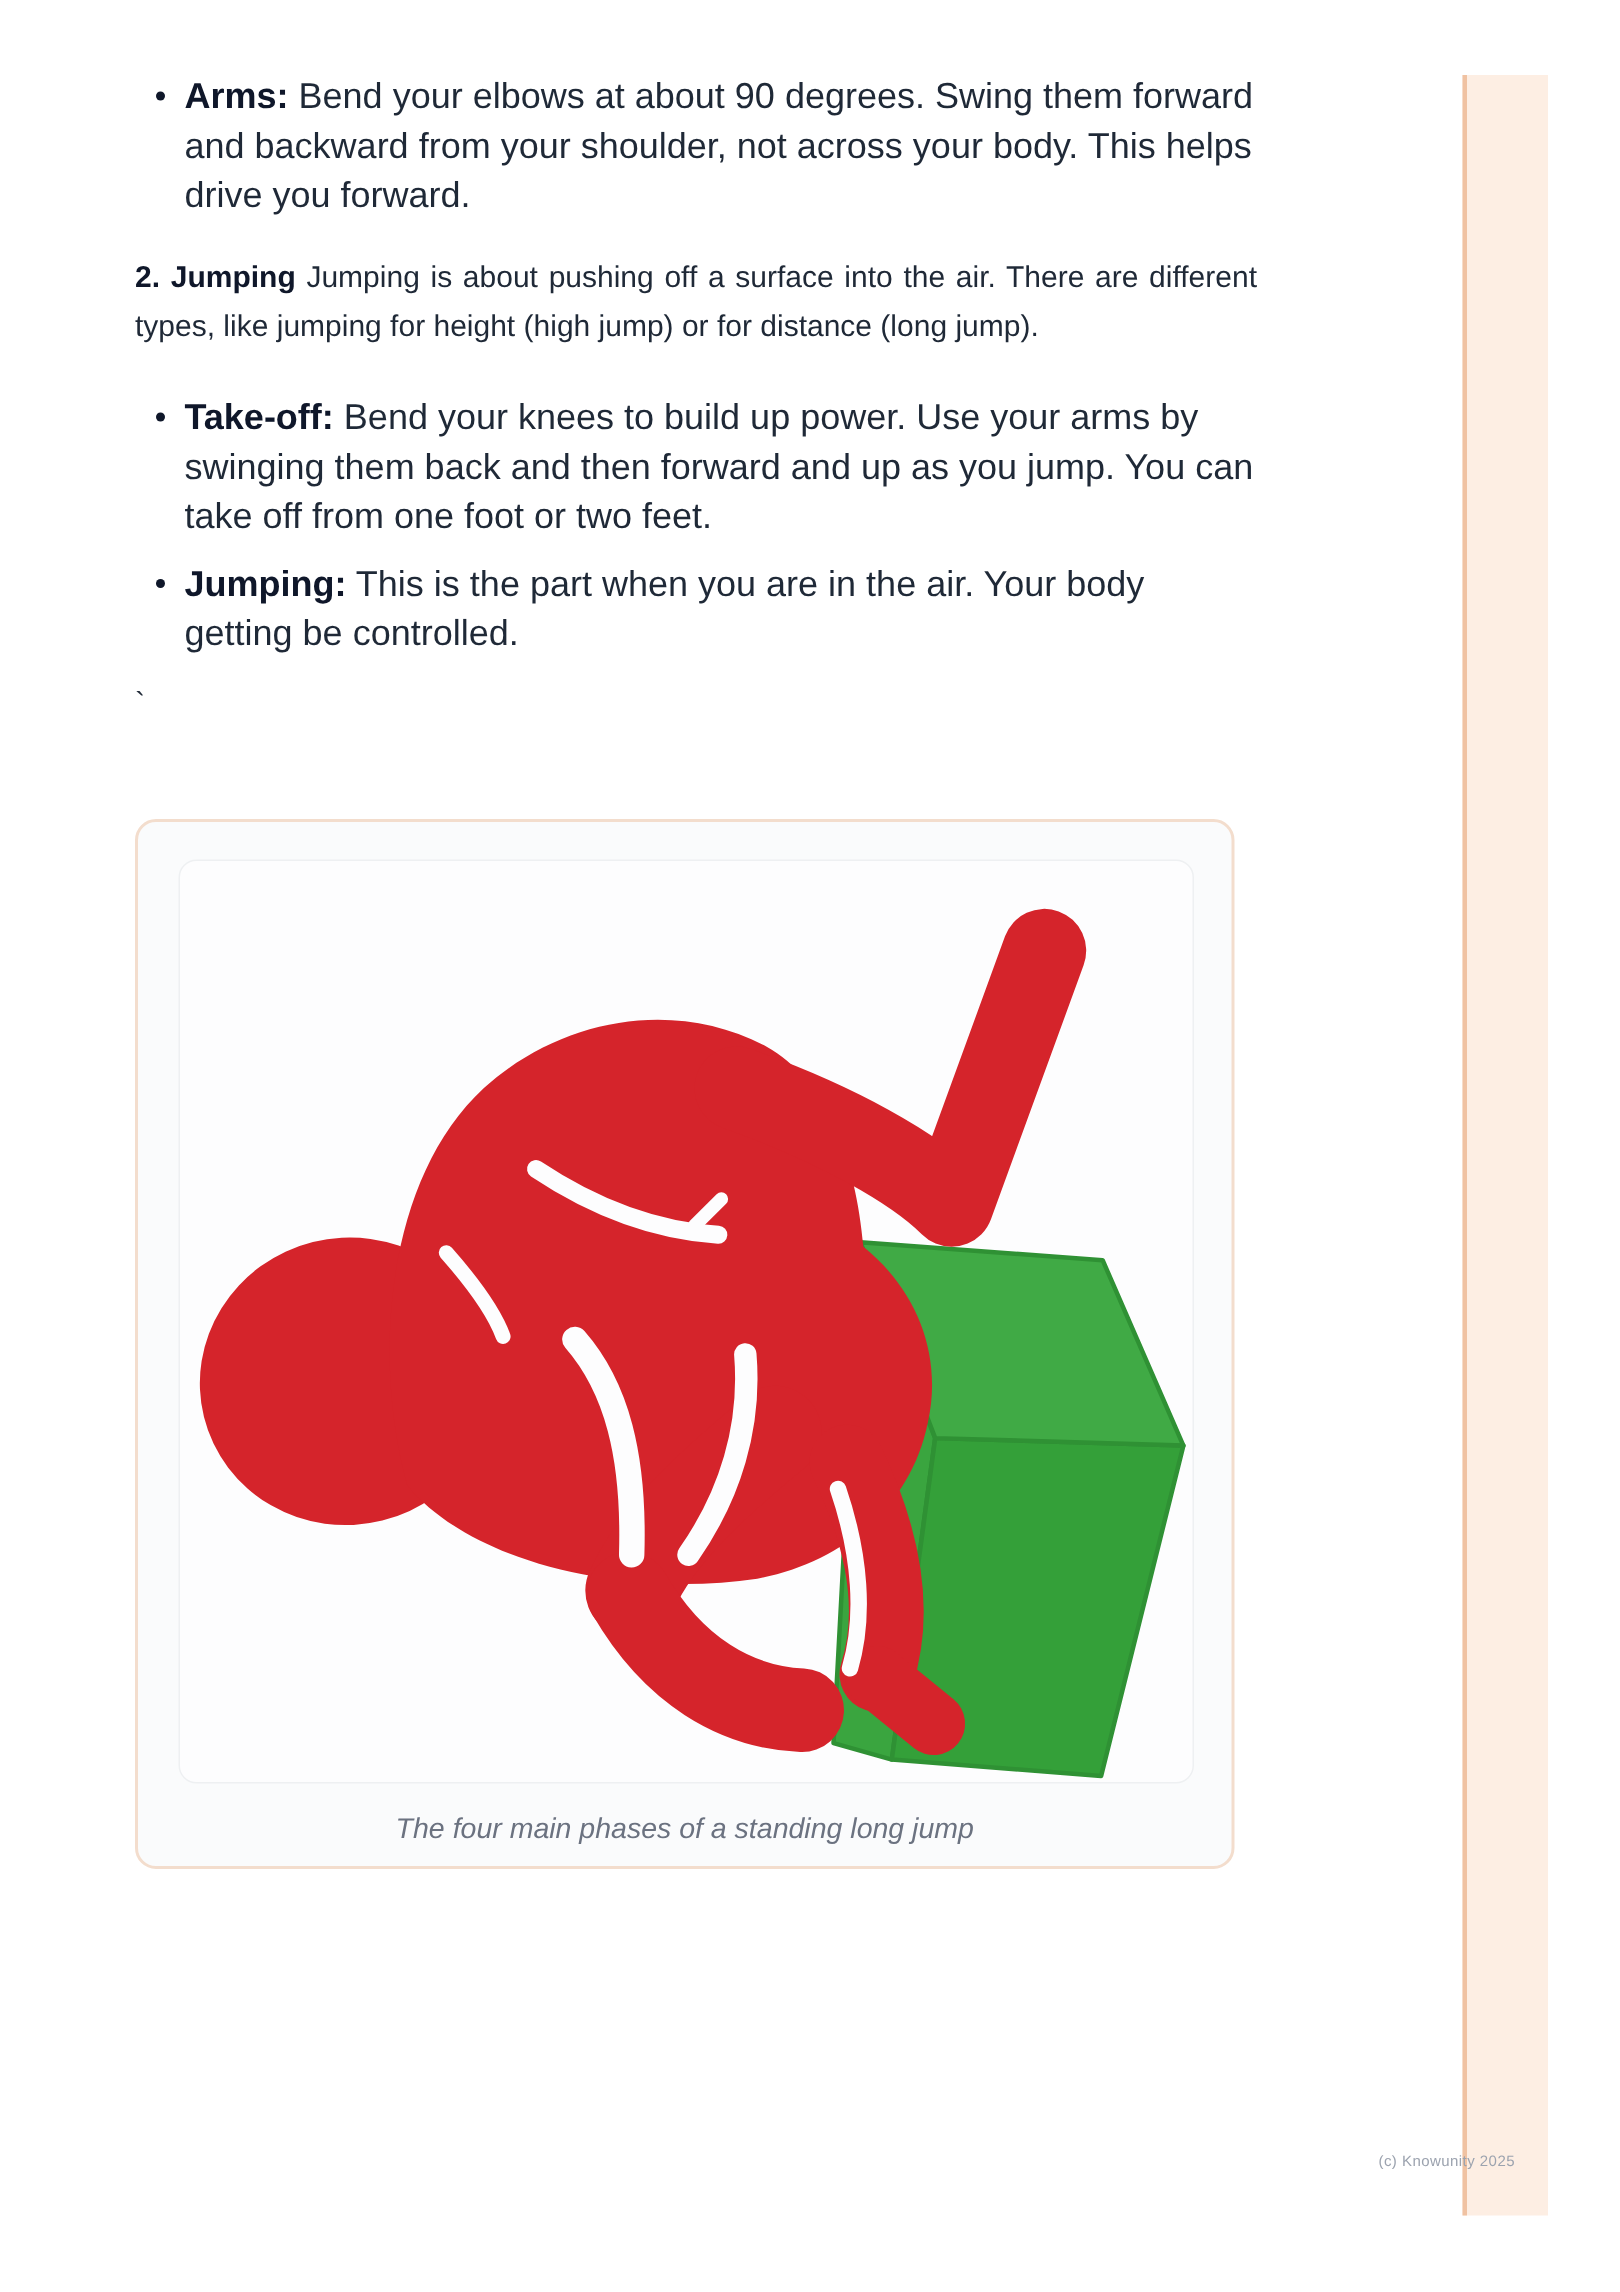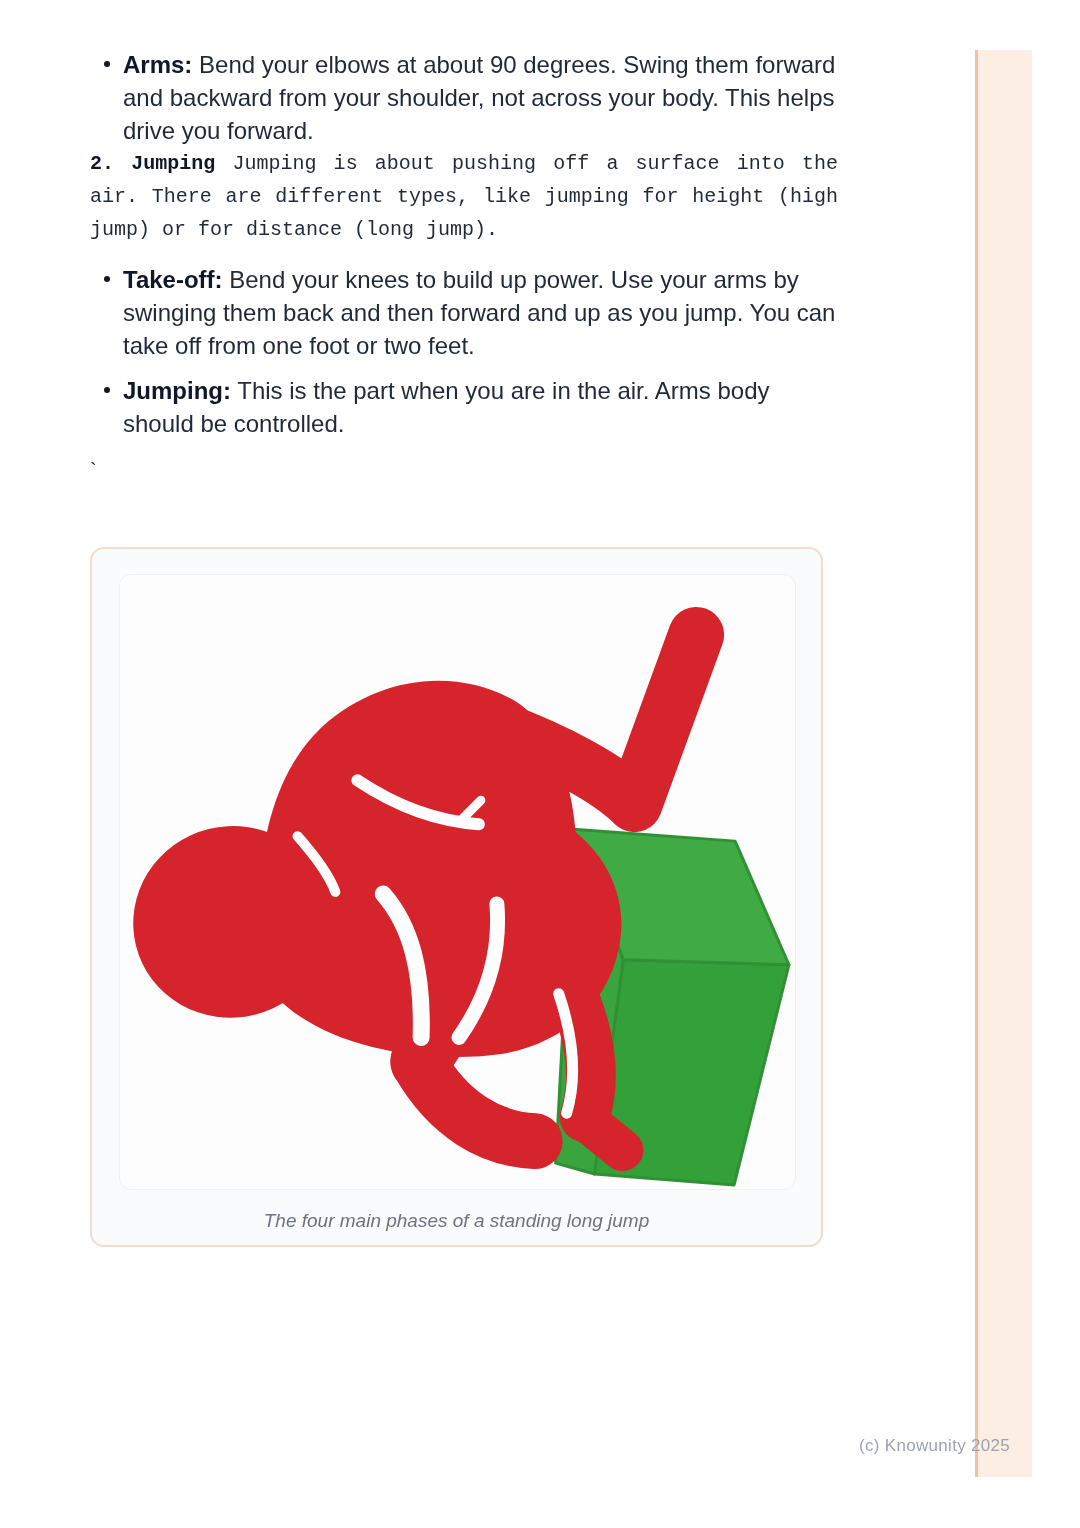--- a/index.html
+++ b/index.html
@@ -28,27 +28,27 @@
   .bullet-list li + li { margin-top: 12px; }
   .bullet-list li .dot {
     position: absolute;
     left: 14px; top: 13px;
     width: 6px; height: 6px;
     border-radius: 50%;
     background: var(--text-bold);
   }
   b.lbl { color: var(--text-bold); font-weight: bold; }
   .para {
+    margin-top: 22px;
     font-size: 20px;
     line-height: 33px;
     text-align: justify;
     color: var(--text);
-    font-family: Liberation Mono, monospace;
   }
-  .list-jumping { margin-top: 17px; }
+  .list-jumping { margin-top: 27px; }
   .stray {
     margin-top: 14px;
     font-size: 20px;
     line-height: 33px;
     color: var(--text);
   }
   .figure-card {
     margin-top: 60px;
     width: 733px;
     height: 700px;
@@ -78,21 +78,21 @@
     left: 975px; top: 50px;
     width: 57px; height: 1427px;
     background: var(--strip-bg);
     border-left: 3px solid var(--strip-border);
     z-index: 1;
   }
   .footer-copyright {
     position: absolute;
     top: 1436px;
     right: 70px;
-    font-size: 17px;
+    font-size: 10px;
     color: var(--footer-text);
     z-index: 2;
     letter-spacing: 0.3px;
   }
   
   .fig-red   { fill: var(--figure-red); }
   .stroke-red { stroke: var(--figure-red); fill: none; stroke-linecap: round; stroke-linejoin: round; }
   .slit { stroke: var(--image-bg); fill: none; stroke-linecap: round; }
   .box-top   { fill: var(--box-green-top);   stroke: var(--box-green-edge); stroke-width: 3; stroke-linejoin: round; }
   .box-left  { fill: var(--box-green-left);  stroke: var(--box-green-edge); stroke-width: 3; stroke-linejoin: round; }
@@ -111,21 +111,21 @@
 
   <p class="para">
     <b class="lbl">2. Jumping</b> <span>Jumping is about pushing off a surface into the air. There are different types, like jumping for height (high jump) or for distance (long jump).</span>
   </p>
 
   <ul class="bullet-list list-jumping">
     <li>
       <span class="dot"></span><b class="lbl">Take-off:</b> <span>Bend your knees to build up power. Use your arms by swinging them back and then forward and up as you jump. You can take off from one foot or two feet.</span>
     </li>
     <li>
-      <span class="dot"></span><b class="lbl">Jumping:</b> <span>This is the part when you are in the air. Arms body should be controlled.</span>
+      <span class="dot"></span><b class="lbl">Jumping:</b> <span>This is the part when you are in the air. Your body getting be controlled.</span>
     </li>
   </ul>
 
   <div class="stray">`</div>
 
   <figure class="figure-card">
     <div class="figure-image">
       <svg viewBox="0 0 677 616" aria-hidden="true">
 
         <g>

